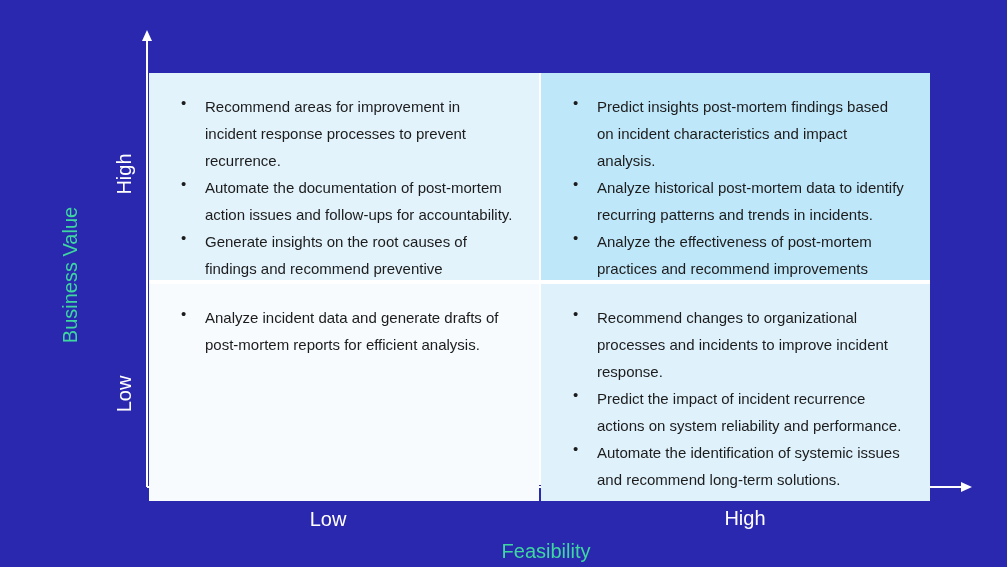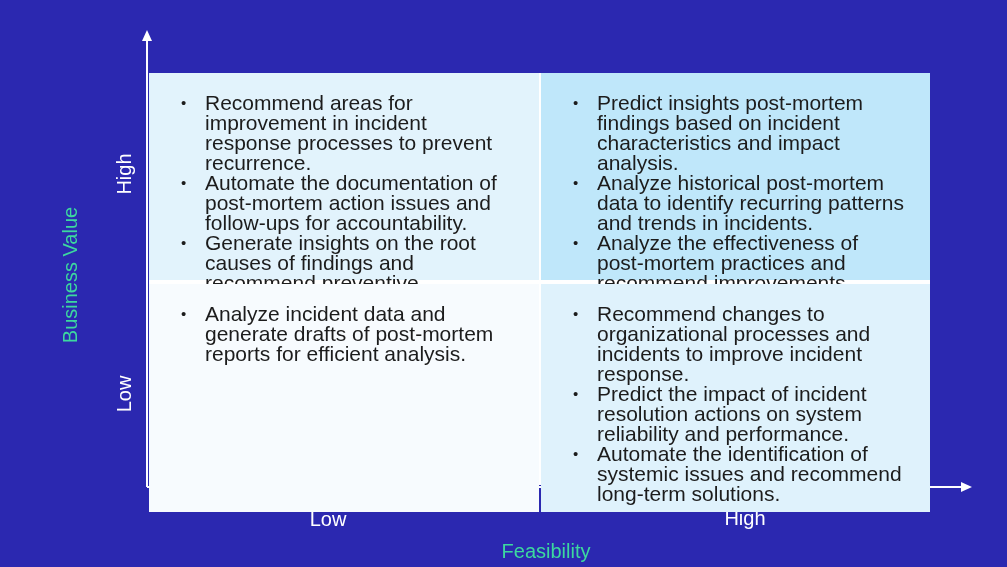--- a/index.html
+++ b/index.html
@@ -32,21 +32,21 @@
   .cell-bl{ background:var(--q-bl); }
   .cell-br{ background:var(--q-br); }
 
   .item{ display:flex; align-items:flex-start; }
   .bullet{
     flex:0 0 26px; color:var(--text-dark);
     font-size:15px; line-height:20.5px; text-align:left; padding-left:2px;
   }
   .item-text{
     flex:1; color:var(--text-dark);
-    font-size:21px; line-height:20px;
+    font-size:15px; line-height:27px;
   }
 
   
   .y-axis-line{ position:absolute; left:146px; top:40px; width:2px; height:447px; background:var(--white); }
   .y-axis-head{
     position:absolute; left:142px; top:30px; width:0; height:0;
     border-left:5px solid transparent; border-right:5px solid transparent;
     border-bottom:11px solid var(--white);
   }
   .x-axis-line{ position:absolute; left:147px; top:486px; width:816px; height:2px; background:var(--white); }
@@ -126,21 +126,21 @@
       </div>
     </div>
 
     <div class="cell cell-br">
       <div class="item">
         <span class="bullet">•</span>
         <div class="item-text">Recommend changes to organizational processes and incidents to improve incident response.</div>
       </div>
       <div class="item">
         <span class="bullet">•</span>
-        <div class="item-text">Predict the impact of incident resolution actions on system reliability and performance.</div>
+        <div class="item-text">Predict the impact of incident recurrence actions on system reliability and performance.</div>
       </div>
       <div class="item">
         <span class="bullet">•</span>
         <div class="item-text">Automate the identification of systemic issues and recommend long-term solutions.</div>
       </div>
     </div>
 
   </div>
 </div>
 

